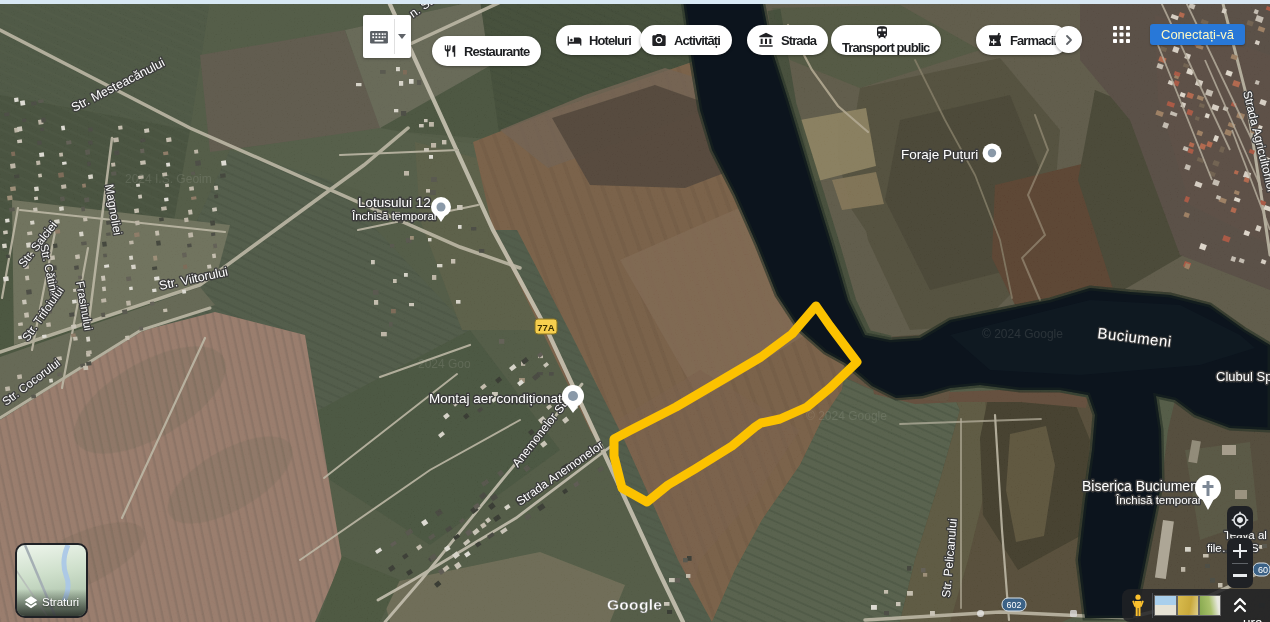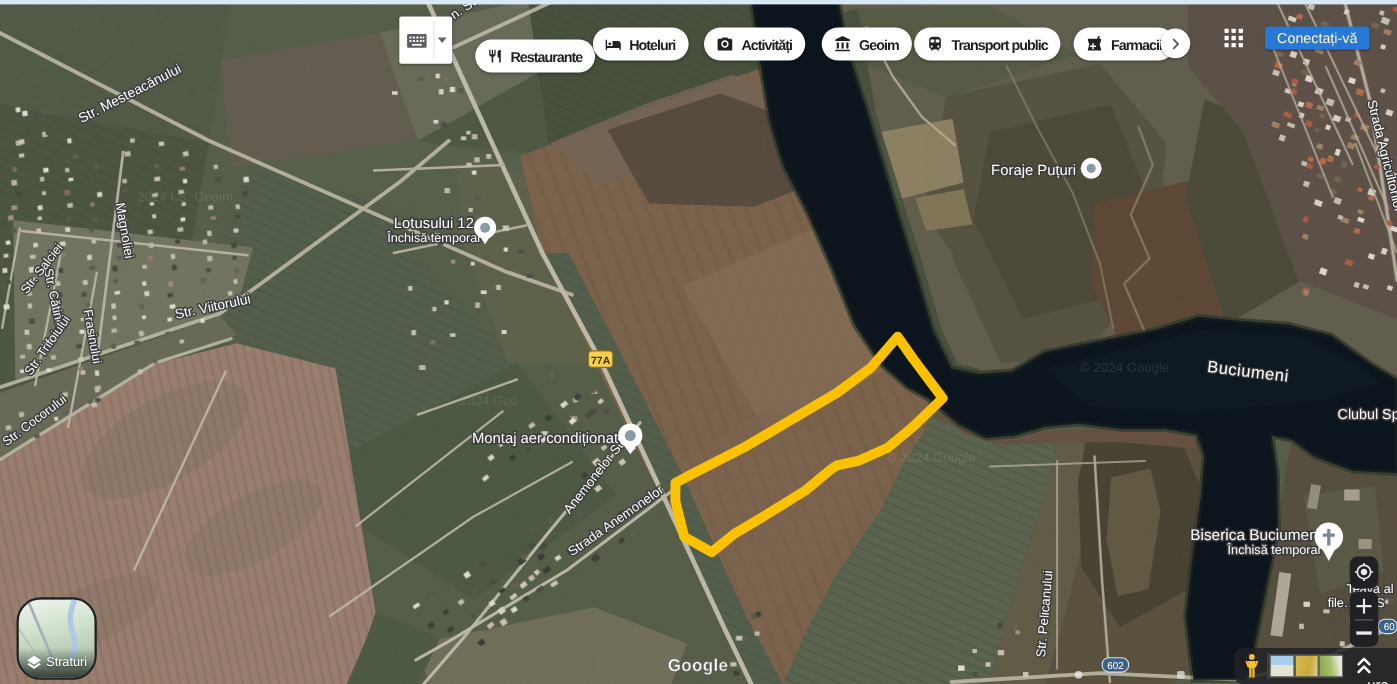--- a/index.html
+++ b/index.html
@@ -793,42 +793,42 @@
   <div style="position:absolute;left:35px;top:19px;width:0;height:0;border-left:4.5px solid transparent;border-right:4.5px solid transparent;border-top:5.5px solid #5f6368;"></div>
 </div>
 
 <div class="chip" style="left:432px;margin-top:11px;">
   <svg width="14" height="14" viewBox="0 0 24 24" fill="#202124">
         <path d="M11,9H9V2H7V9H5V2H3V9c0,2.12 1.66,3.84 3.75,3.97V22h2.5V12.97C11.34,12.84 13,11.12 13,9V2H11V9z M16,6v8h2.5v8H21V2C18.24,2 16,4.24 16,6z"></path>
       </svg>
   <span>Restaurante</span>
 </div>
 
-<div class="chip" style="left:539px;text-align:center;">
+<div class="chip" style="left:556px;text-align:center;">
   <svg width="15" height="15" viewBox="0 0 24 24" fill="#202124">
         <path d="M7,13 a2,2 0 1,0 0,-4 a2,2 0 0,0 0,4 Z M19,7h-8v7H3V5H1v15h2v-3h18v3h2v-9C23,8.79 21.21,7 19,7z"></path>
       </svg>
   <span>Hoteluri</span>
 </div>
 
 <div class="chip" style="left:640px;text-align:center;">
   <svg width="16" height="16" viewBox="0 0 24 24" fill="#202124">
         <path d="M20,5h-3.2L15,3H9L7.2,5H4C2.9,5 2,5.9 2,7v12c0,1.1 0.9,2 2,2h16c1.1,0 2,-0.9 2,-2V7C22,5.9 21.1,5 20,5z M12,17c-2.76,0 -5,-2.24 -5,-5s2.24,-5 5,-5s5,2.24 5,5S14.76,17 12,17z M12,9c-1.65,0 -3,1.35 -3,3s1.35,3 3,3s3,-1.35 3,-3S13.65,9 12,9z"></path>
       </svg>
   <span>Activități</span>
 </div>
 
 <div class="chip" style="left:747px;">
   <svg width="16" height="16" viewBox="0 0 24 24" fill="#202124">
         <path d="M12,1 L2,6v2h20V6L12,1z M2,20v2h20v-2H2z M4,10h3v8H4z M10.5,10h3v8h-3z M17,10h3v8h-3z"></path>
       </svg>
-  <span>Geoim</span>
-</div>
-
-<div class="chip" style="left:831px;">
+  <span>Strada</span>
+</div>
+
+<div class="chip" style="left:831px;flex-direction:column;">
   <svg width="16" height="16" viewBox="0 0 24 24" fill="#202124">
         <path d="M12,2C8,2 4,2.5 4,6v9.5C4,17.43 5.57,19 7.5,19L6,20.5V21h2.23l2,-2h3.78l2,2H18v-0.5L16.5,19c1.93,0 3.5,-1.57 3.5,-3.5V6C20,2.5 16.42,2 12,2z M7.5,17C6.67,17 6,16.33 6,15.5S6.67,14 7.5,14S9,14.67 9,15.5S8.33,17 7.5,17z M11,10H6V6h5V10z M13,10V6h5v4H13z M16.5,17c-0.83,0 -1.5,-0.67 -1.5,-1.5s0.67,-1.5 1.5,-1.5s1.5,0.67 1.5,1.5S17.33,17 16.5,17z"></path>
       </svg>
   <span>Transport public</span>
 </div>
 
 <div class="chip" style="left:976px;">
   <svg width="16" height="16" viewBox="0 0 24 24" fill="#202124">
         <path d="M21,5h-2.64l1.14,-3.14L17.15,1l-1.46,4H3v2l2,6l-2,6v2h18v-2l-2,-6l2,-6V5z M14,16h-3v3H9v-3H6v-2h3v-3h2v3h3V16z"></path>
       </svg>
@@ -850,21 +850,21 @@
         <rect x="6.5" y="6.5" width="4" height="4" rx="0.8"></rect>
         <rect x="13" y="6.5" width="4" height="4" rx="0.8"></rect>
         <rect x="0" y="13" width="4" height="4" rx="0.8"></rect>
         <rect x="6.5" y="13" width="4" height="4" rx="0.8"></rect>
         <rect x="13" y="13" width="4" height="4" rx="0.8"></rect>
       </g>
 </svg>
 
 <div style="position:absolute;left:1150px;top:24px;width:95px;height:21px;background:#2878d8;border-radius:3px;box-shadow:0 1px 2px rgba(0,0,0,.3);color:#fef9c3;font-size:13px;text-align:center;line-height:21px;">Conectați-vă</div>
 
-<div style="position:absolute;left:15px;top:543px;width:69px;height:71px;border-radius:22px;border:2px solid #1f2125;overflow:hidden;background:linear-gradient(170deg,#eef5ec 0%,#cfe0cc 40%,#9cb49a 100%);">
+<div style="position:absolute;left:15px;top:543px;width:69px;height:71px;border-radius:10px;border:2px solid #1f2125;overflow:hidden;background:linear-gradient(170deg,#eef5ec 0%,#cfe0cc 40%,#9cb49a 100%);">
 
   <svg width="69" height="71" style="position:absolute;left:0;top:0;" viewBox="0 0 69 71">
         <path d="M51,0 Q44,16 49,30 Q54,42 47,56" fill="none" stroke="#a9c7e8" stroke-width="5" opacity="0.9"></path>
         <path d="M8,0 L38,71" stroke="#a5afb4" stroke-width="2.5" fill="none"></path>
         <path d="M-3,22 L30,71" stroke="#b8c0ba" stroke-width="1.6" fill="none"></path>
         <rect x="0" y="44" width="69" height="27" fill="url(#lg1)"></rect>
         <defs>
           <linearGradient id="lg1" x1="0" y1="0" x2="0" y2="1">
             <stop offset="0" stop-color="rgba(20,24,20,0)"></stop>
             <stop offset="1" stop-color="rgba(18,20,18,0.75)"></stop>

